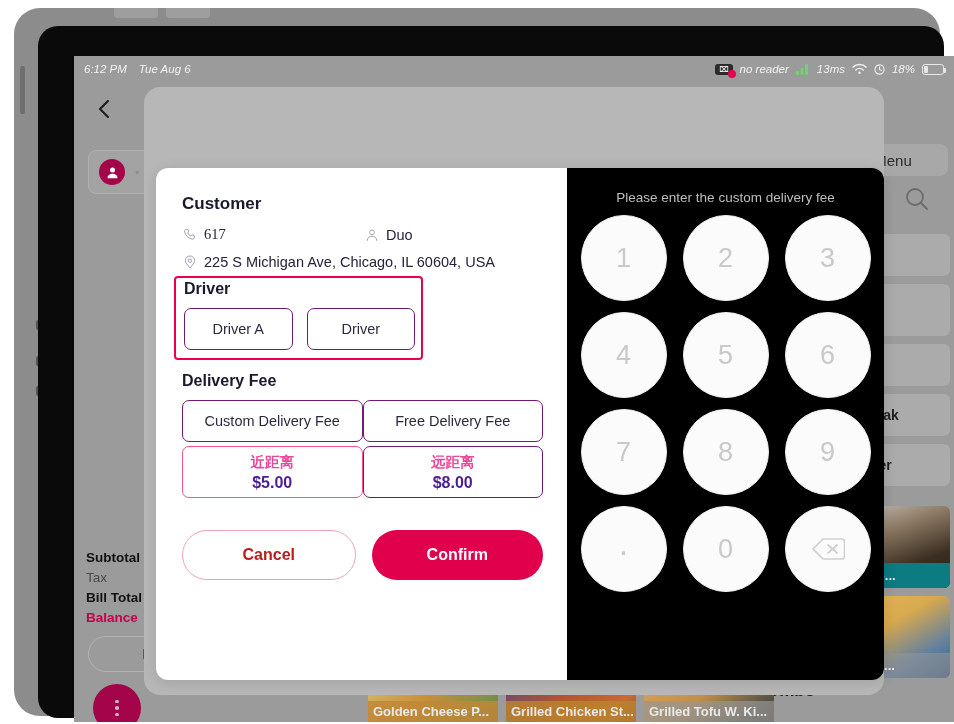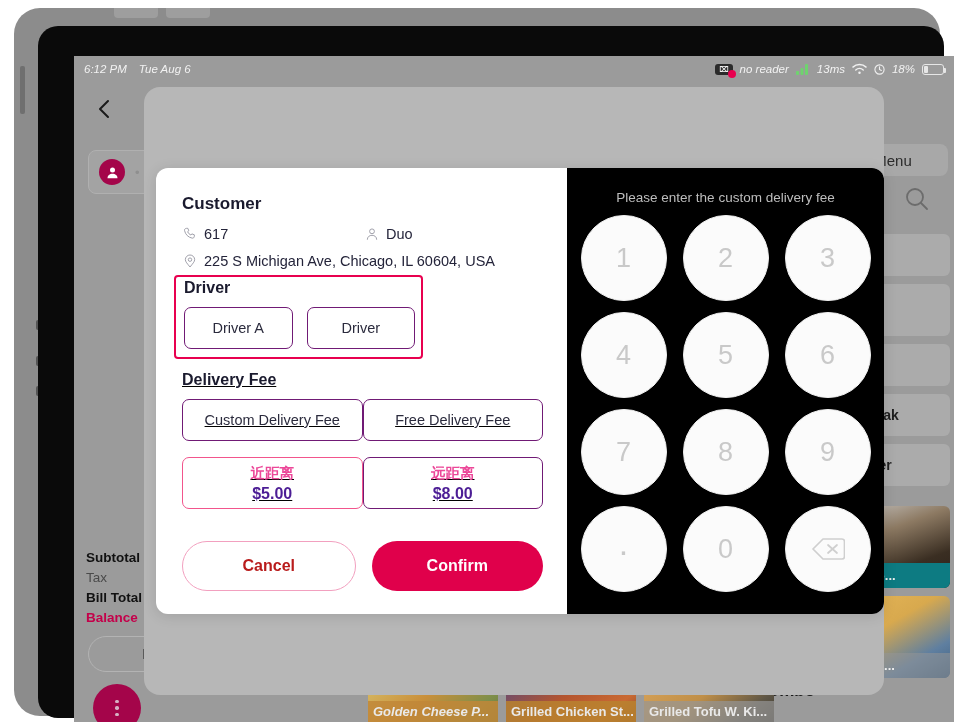--- a/index.html
+++ b/index.html
@@ -136,51 +136,51 @@
     background:#a5a5a5; border-radius: 4px;
   }
 
   
   .modal-shell {
     position: absolute; left: 70px; top: 31px; width: 740px; height: 608px;
     background: #b7b7b7; border-radius: 16px;
   }
   
   .dialog {
-    position: absolute; left: 82px; top: 112px; width: 728px; height: 446px;
+    position: absolute; left: 82px; top: 112px; width: 728px; height: 512px;
     background:#ffffff; border-radius: 12px; overflow:hidden; display:flex;
     box-shadow: 0 2px 14px rgba(0,0,0,0.12);
   }
   .dialog-left { width: 411px; padding: 26px 24px 0 26px; position:relative;}
   .dialog-right { flex: 1; background:#000000; padding-top: 22px; }
 
   .sec-title { font-size: 17px; font-weight: 700; color:#1a1a2e; margin-bottom: 12px;}
   .cust-row { display:flex; align-items:center; margin-bottom: 11px; font-size: 14.5px; color:#24243a;}
   .cust-ico { width: 22px; display:flex; align-items:center; justify-content:flex-start; color:#9a9aa5;}
-  .cust-phone { width: 160px; }
+  .cust-phone { width: 160px; font-family: Liberation Serif, serif; }
 
   .hl-box {
     border: 2px solid #e8004f; border-radius: 4px; padding: 0 6px 8px 8px;
     margin-left: -8px; margin-right: 120px; margin-top: 4px;
   }
   .sub-title { font-size: 16px; font-weight: 700; color:#1a1a2e; margin: 2px 0 10px 0;}
   .btn-row { display:flex; gap: 14px; }
 
   .choice {
     flex: 1; height: 42px; border: 1px solid #701a75; border-radius: 7px;
     background:#fff; display:flex; align-items:center; justify-content:center;
     font-size: 14.5px; color:#2b2b3d; font-weight: 500;
   }
   .choice.tall { height: 52px; flex-direction: column; gap: 2px; justify-content:center;}
   .choice.selected { border: 1.8px solid #f2558c; }
   .choice .cn { font-size: 14.5px; color:#ec4899; font-weight:600;}
   .choice .amt { font-size: 16px; color:#4c1d95; font-weight: 700;}
 
-  .fee-block { margin-top: 12px; text-decoration: underline; }
-  .fee-row { display:flex; margin-bottom: 16px; }
+  .fee-block { margin-top: 12px; }
+  .fee-row { display:flex; margin-bottom: 4px; }
 
   .actions { display:flex; gap: 16px; margin-top: 32px; }
   .btn-cancel {
     flex: 1; height: 50px; border-radius: 25px; border: 1.5px solid #f2a0bf;
     background:#fff; color:#b91c1c; font-size: 16px; font-weight: 700;
     display:flex; align-items:center; justify-content:center;
   }
   .btn-confirm {
     flex: 1; height: 50px; border-radius: 25px; border: none;
     background:#e0004b; color:#fff; font-size: 16px; font-weight: 700;
@@ -296,21 +296,21 @@
           <div class="ghost-tile"></div>
 
           <div class="combo-text">
             <span>ur</span><br>
             <span>Own Combo</span>
           </div>
 
           <div class="bottom-strip">
             <div class="bstrip-card">
               <div class="food-img" style="background:linear-gradient(140deg,#d8c06a 0%,#c98f3a 45%,#7f8f4a 80%,#6a7a3e 100%);"></div>
-              <div class="bstrip-lbl" style="background:rgba(193,135,56,0.85);font-style:italic;">Golden Cheese P...</div>
+              <div class="bstrip-lbl" style="background:rgba(193,135,56,0.85);">Golden Cheese P...</div>
             </div>
             <div class="bstrip-card">
               <div class="food-img" style="background:linear-gradient(140deg,#5d4a7a 0%,#b4552f 45%,#c96a33 80%,#8c4a28 100%);"></div>
               <div class="bstrip-lbl" style="background:rgba(185,131,47,0.85);">Grilled Chicken St...</div>
             </div>
             <div class="bstrip-card">
               <div class="food-img" style="background:linear-gradient(140deg,#d9a45a 0%,#c08f48 45%,#5e5646 80%,#3f3a30 100%);"></div>
               <div class="bstrip-lbl" style="background:rgba(150,150,150,0.7);">Grilled Tofu W. Ki...</div>
             </div>
           </div>

